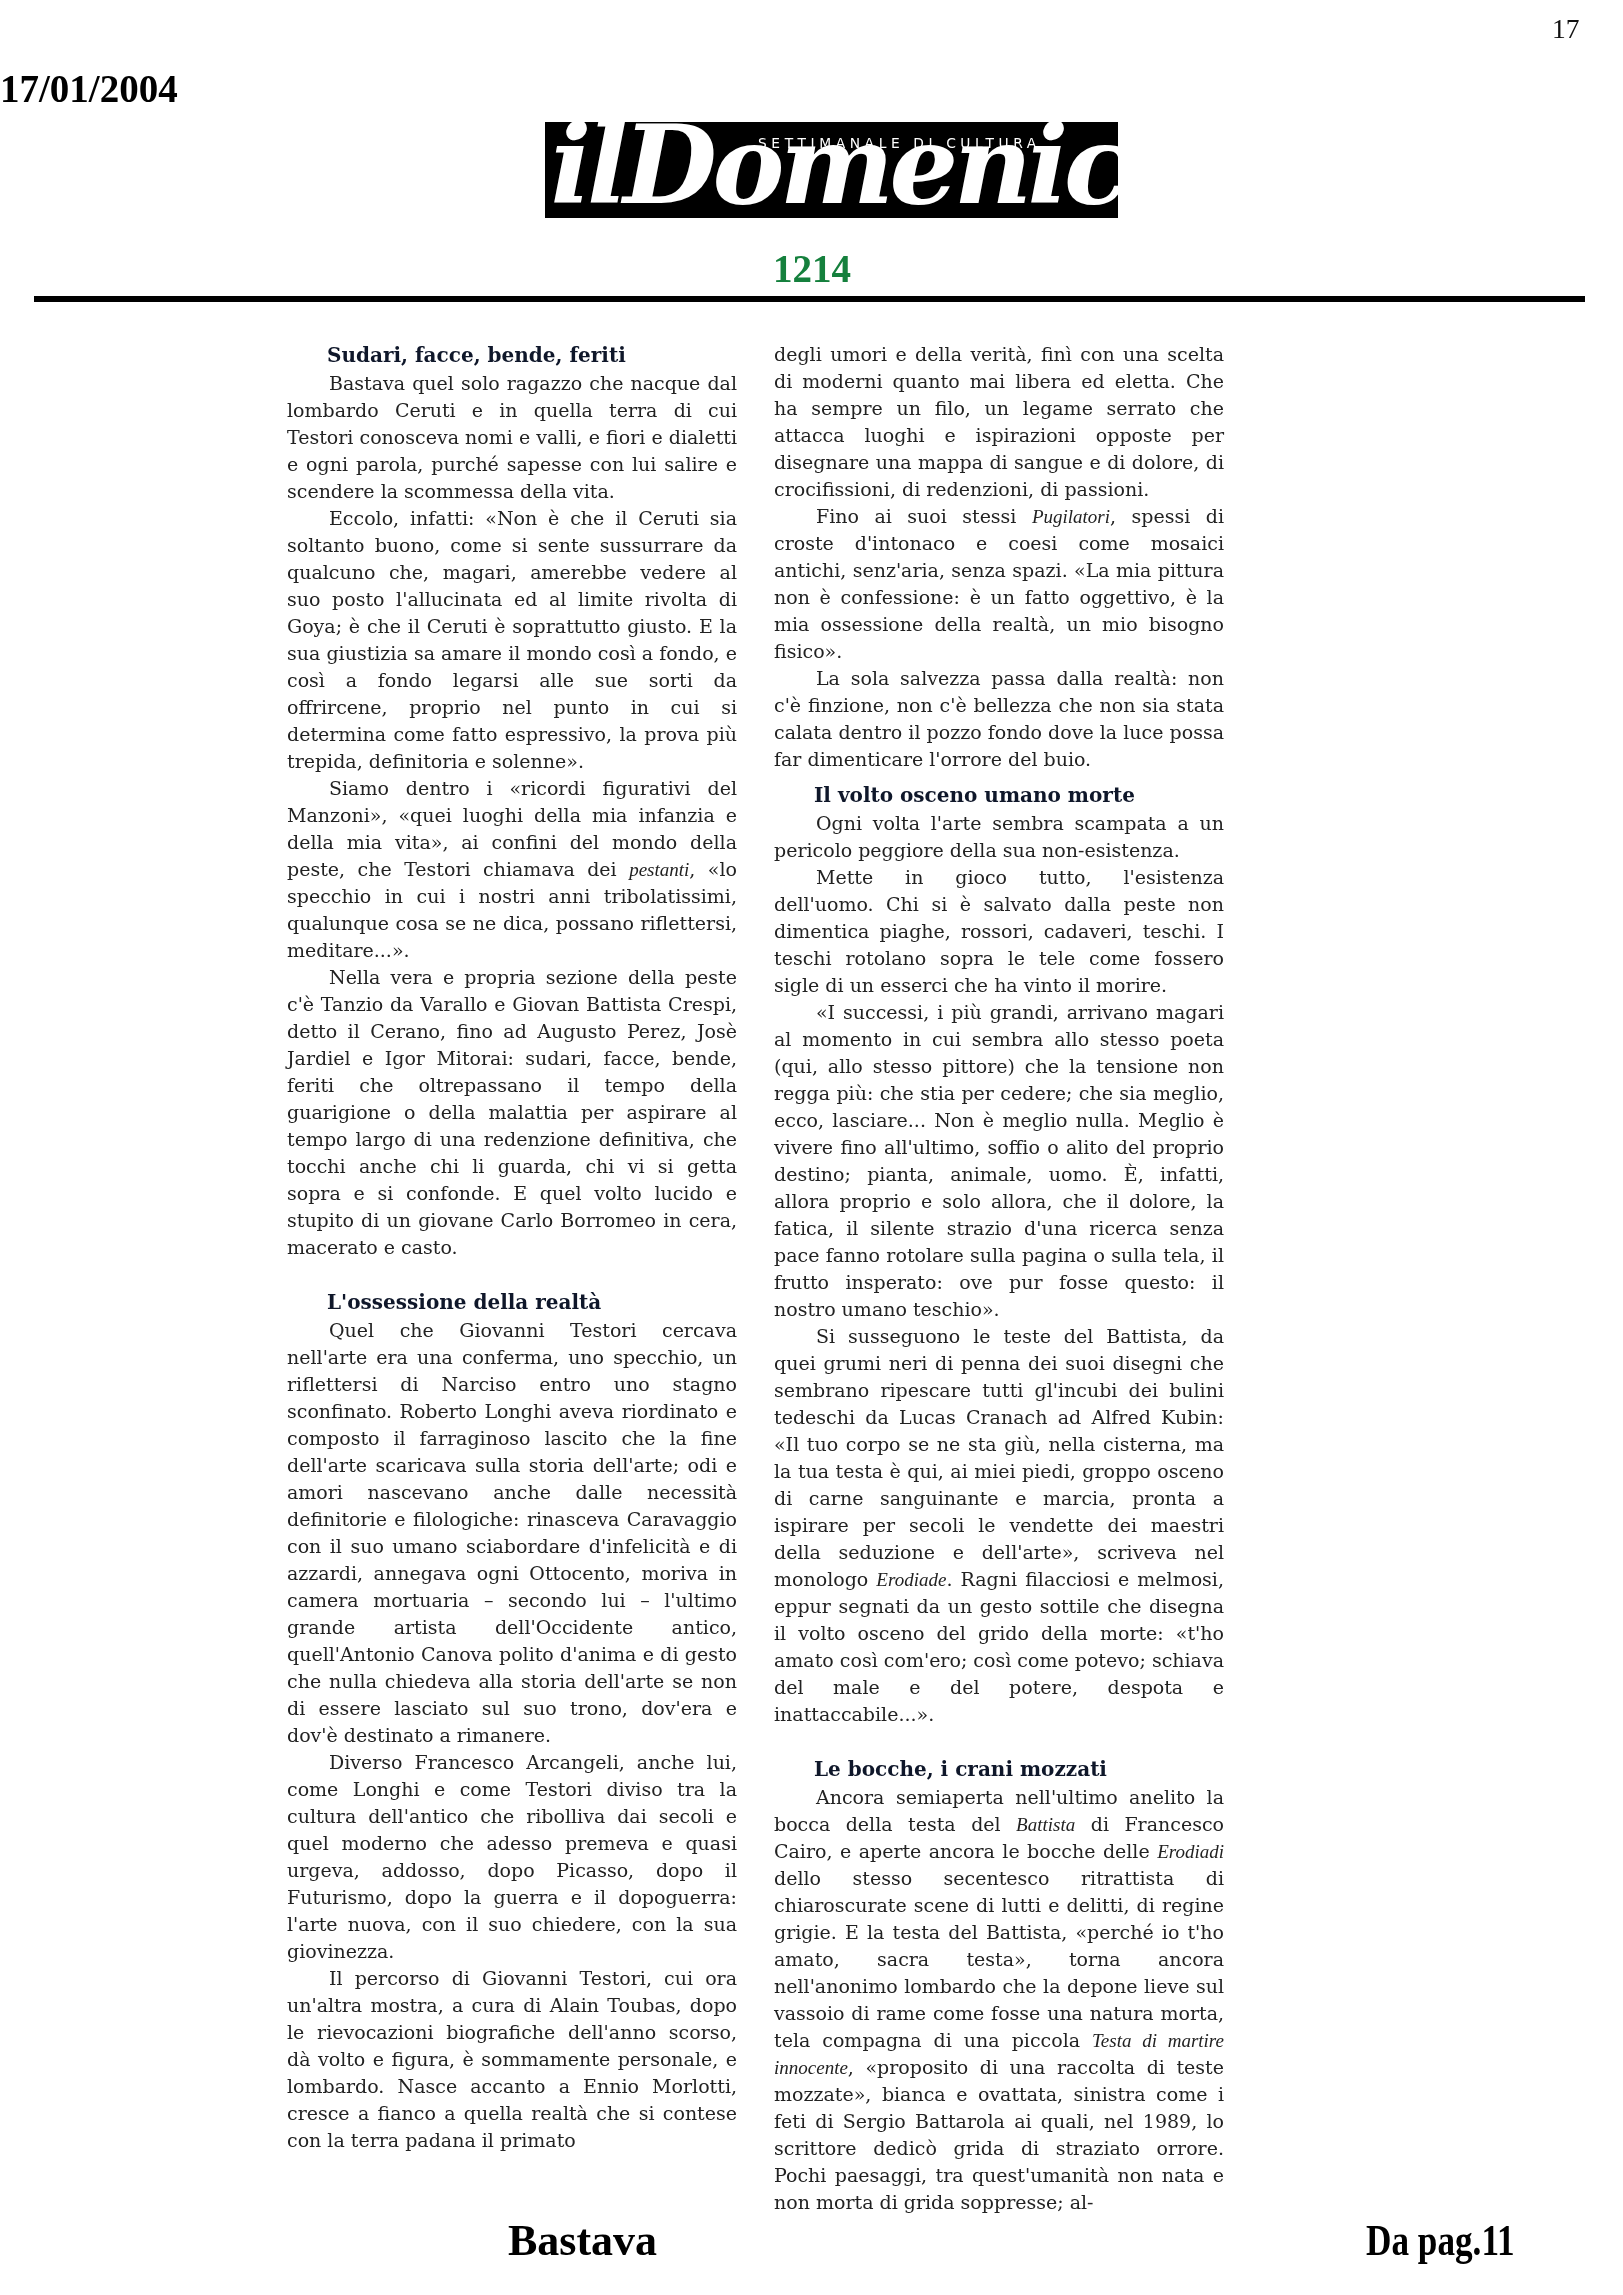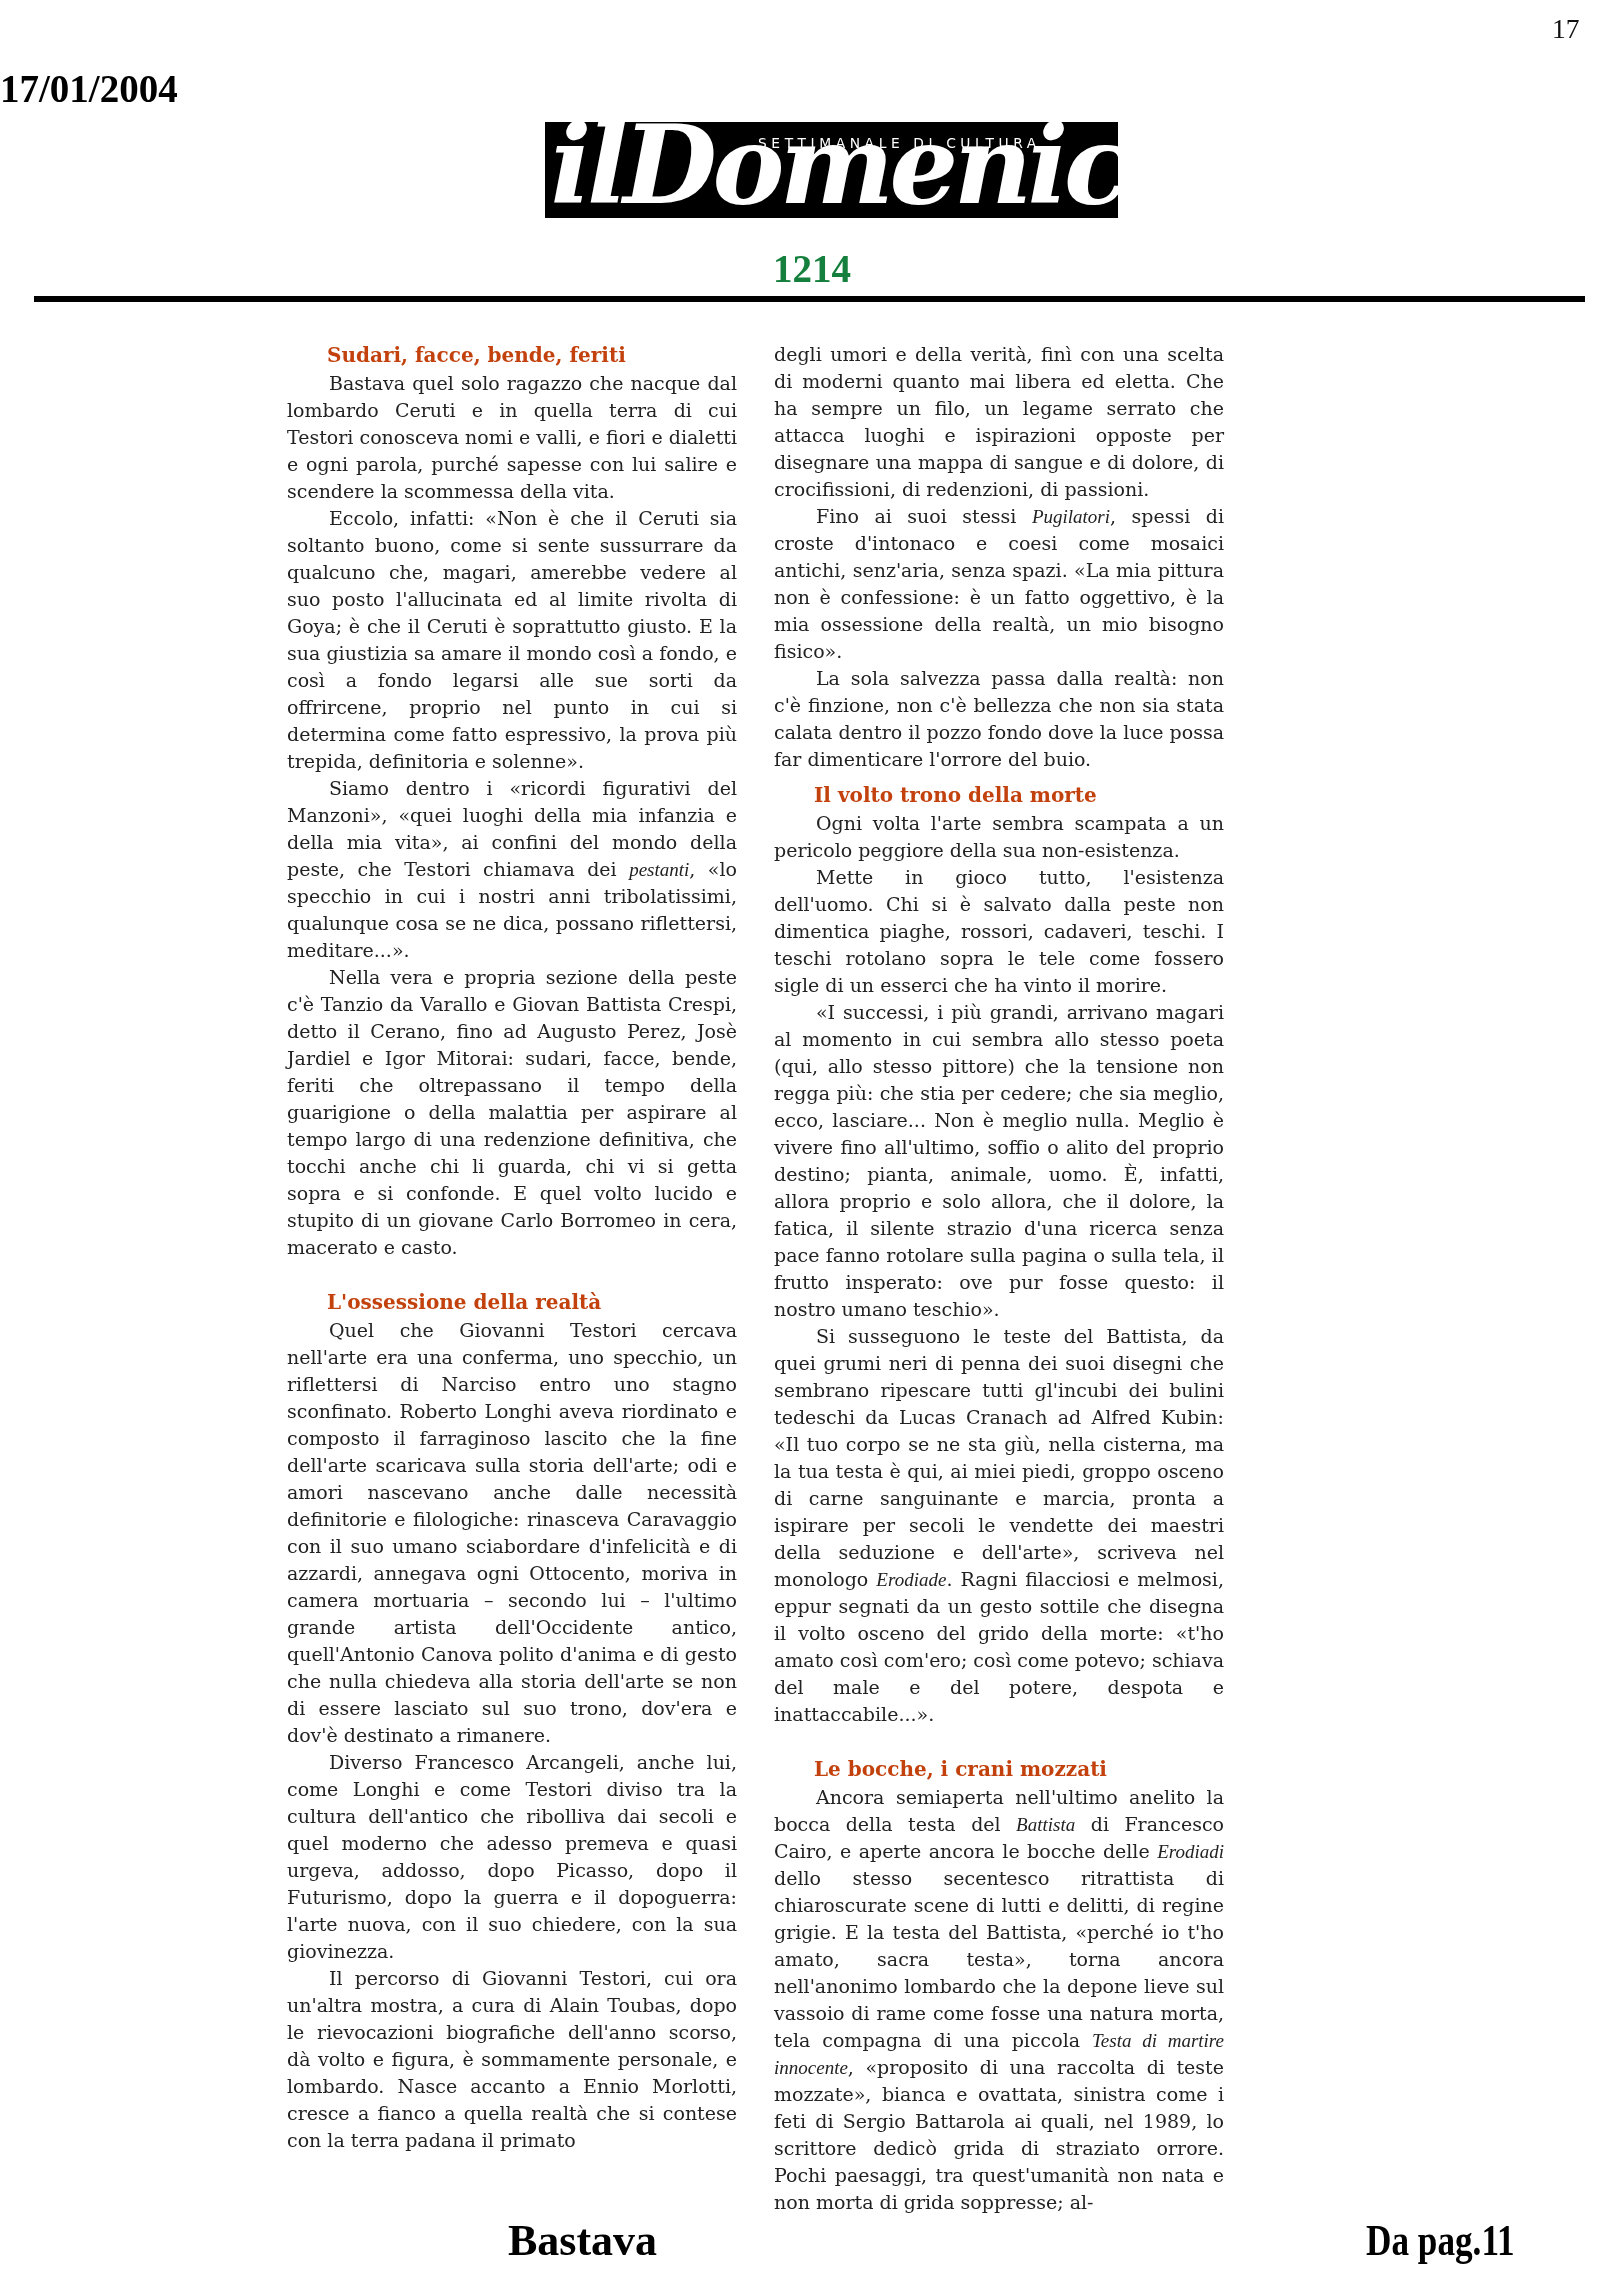--- a/index.html
+++ b/index.html
@@ -10,21 +10,21 @@
   .logo { left: 545px; top: 122px; width: 573px; height: 96px; background: #000; overflow: hidden; }
   .logo-sub { position: absolute; left: 213px; top: 13px; font: 13.8px "DejaVu Sans", sans-serif; letter-spacing: 4.6px; color: #fff; white-space: nowrap; }
   .logo-main { position: absolute; left: 5.5px; top: -20px; font: italic bold 108px "DejaVu Serif", serif; color: #fff; letter-spacing: -4.6px; white-space: nowrap; }
   .issue { left: 0; width: 1624px; top: 246px; text-align: center; font: bold 39px "Liberation Serif", serif; color: #15803d; }
   .rule { left: 34px; top: 296px; width: 1551px; height: 6.4px; background: #000; }
   .col { top: 342px; width: 450px; font: 19px/27px "DejaVu Serif", serif; color: #222; text-align: justify; }
   .col.left { left: 287px; }
   .col.right { left: 774px; top: 341px; font-size: 19px; }
   .col p { margin: 0; text-indent: 42px; hyphens: manual; }
   .col p.noindent { text-indent: 0; }
-  .col h3 { margin: 0; padding-left: 40px; font: bold 20px/27.5px "DejaVu Serif", serif; color: #c2410c; text-align: left; }
+  .col h3 { margin: 0; padding-left: 40px; font: bold 20px/27.5px "DejaVu Serif", serif; color: #0f172a; text-align: left; }
   .col h3.spaced { margin-top: 28.5px; }
   .col h3.small-space { margin-top: 9.2px; }
   .col i { font-style: italic; font-family: Liberation Serif, serif; }
   .footer-left { left: 508px; top: 2215px; font: bold 44px "Liberation Serif", serif; color: #000; }
   .footer-right { left: 1366px; top: 2215px; font: bold 44px "Liberation Serif", serif; color: #000; transform: scaleX(0.8); transform-origin: left; }
 </style>
 </head>
 <body>
 
 <div class="abs page-num">17</div>
@@ -47,21 +47,21 @@
   <h3 class="spaced">L'ossessione della realtà</h3>
   <p>Quel che Giovanni Testori cercava nell'arte era una conferma, uno specchio, un riflettersi di Narciso entro uno stagno sconfinato. Roberto Longhi aveva riordinato e composto il farraginoso lascito che la fine dell'arte scaricava sulla storia dell'arte; odi e amori nascevano anche dalle necessità definitorie e filologiche: rinasceva Caravaggio con il suo umano sciabordare d'infelicità e di azzardi, annegava ogni Ottocento, moriva in camera mortuaria – secondo lui – l'ultimo grande artista dell'Occidente antico, quell'Antonio Canova polito d'anima e di gesto che nulla chiedeva alla storia dell'arte se non di essere lasciato sul suo trono, dov'era e dov'è destinato a rimanere.</p>
   <p>Diverso Francesco Arcangeli, anche lui, come Longhi e come Testori diviso tra la cultura dell'antico che ribolliva dai secoli e quel moderno che adesso premeva e quasi urgeva, addosso, dopo Picasso, dopo il Futurismo, dopo la guerra e il dopoguerra: l'arte nuova, con il suo chiedere, con la sua giovinezza.</p>
   <p>Il percorso di Giovanni Testori, cui ora un'altra mostra, a cura di Alain Toubas, dopo le rievocazioni biografiche dell'anno scorso, dà volto e figura, è sommamente personale, e lombardo. Nasce accanto a Ennio Morlotti, cresce a fianco a quella realtà che si contese con la terra padana il primato</p>
 </div>
 
 <div class="abs col right">
   <p class="noindent">degli umori e della verità, finì con una scelta di moderni quanto mai libera ed eletta. Che ha sempre un filo, un legame serrato che attacca luoghi e ispirazioni opposte per disegnare una mappa di sangue e di dolore, di crocifissioni, di redenzioni, di passioni.</p>
   <p><span>Fino ai suoi stessi </span><i>Pugilatori</i><span>, spessi di croste d'intonaco e coesi come mosaici antichi, senz'aria, senza spazi. «La mia pittura non è confessione: è un fatto oggettivo, è la mia ossessione della realtà, un mio bisogno fisico».</span></p>
   <p>La sola salvezza passa dalla realtà: non c'è finzione, non c'è bellezza che non sia stata calata dentro il pozzo fondo dove la luce possa far dimenticare l'orrore del buio.</p>
-  <h3 class="small-space">Il volto trono della morte</h3>
+  <h3 class="small-space">Il volto osceno umano morte</h3>
   <p>Ogni volta l'arte sembra scampata a un pericolo peggiore della sua non-esistenza.</p>
   <p>Mette in gioco tutto, l'esistenza dell'uomo. Chi si è salvato dalla peste non dimentica piaghe, rossori, cadaveri, teschi. I teschi rotolano sopra le tele come fossero sigle di un esserci che ha vinto il morire.</p>
   <p>«I successi, i più grandi, arrivano magari al momento in cui sembra allo stesso poeta (qui, allo stesso pittore) che la tensione non regga più: che stia per cedere; che sia meglio, ecco, lasciare... Non è meglio nulla. Meglio è vivere fino all'ultimo, soffio o alito del proprio destino; pianta, animale, uomo. È, infatti, allora proprio e solo allora, che il dolore, la fatica, il silente strazio d'una ricerca senza pace fanno rotolare sulla pagina o sulla tela, il frutto insperato: ove pur fosse questo: il nostro umano teschio».</p>
   <p><span>Si susseguono le teste del Battista, da quei grumi neri di penna dei suoi disegni che sembrano ripescare tutti gl'incubi dei bulini tedeschi da Lucas Cranach ad Alfred Kubin: «Il tuo corpo se ne sta giù, nella cisterna, ma la tua testa è qui, ai miei piedi, groppo osceno di carne sanguinante e marcia, pronta a ispirare per secoli le vendette dei maestri della seduzione e dell'arte», scriveva nel monologo </span><i>Erodiade</i><span>. Ragni filacciosi e melmosi, eppur segnati da un gesto sottile che disegna il volto osceno del grido della morte: «t'ho amato così com'ero; così come potevo; schiava del male e del potere, despota e inattaccabile...».</span></p>
   <h3 class="spaced">Le bocche, i crani mozzati</h3>
   <p><span>Ancora semiaperta nell'ultimo anelito la bocca della testa del </span><i>Battista</i><span> di Francesco Cairo, e aperte ancora le bocche delle </span><i>Erodiadi</i><span> dello stesso secentesco ritrattista di chiaroscurate scene di lutti e delitti, di regine grigie. E la testa del Battista, «perché io t'ho amato, sacra testa», torna ancora nell'anonimo lombardo che la depone lieve sul vassoio di rame come fosse una natura morta, tela compagna di una piccola </span><i>Testa di martire innocente</i><span>, «proposito di una raccolta di teste mozzate», bianca e ovattata, sinistra come i feti di Sergio Battarola ai quali, nel 1989, lo scrittore dedicò grida di straziato orrore. Pochi paesaggi, tra quest'umanità non nata e non morta di grida soppresse; al-</span></p>
 </div>
 
 <div class="abs footer-left">Bastava</div>
 <div class="abs footer-right">Da pag.11</div>

